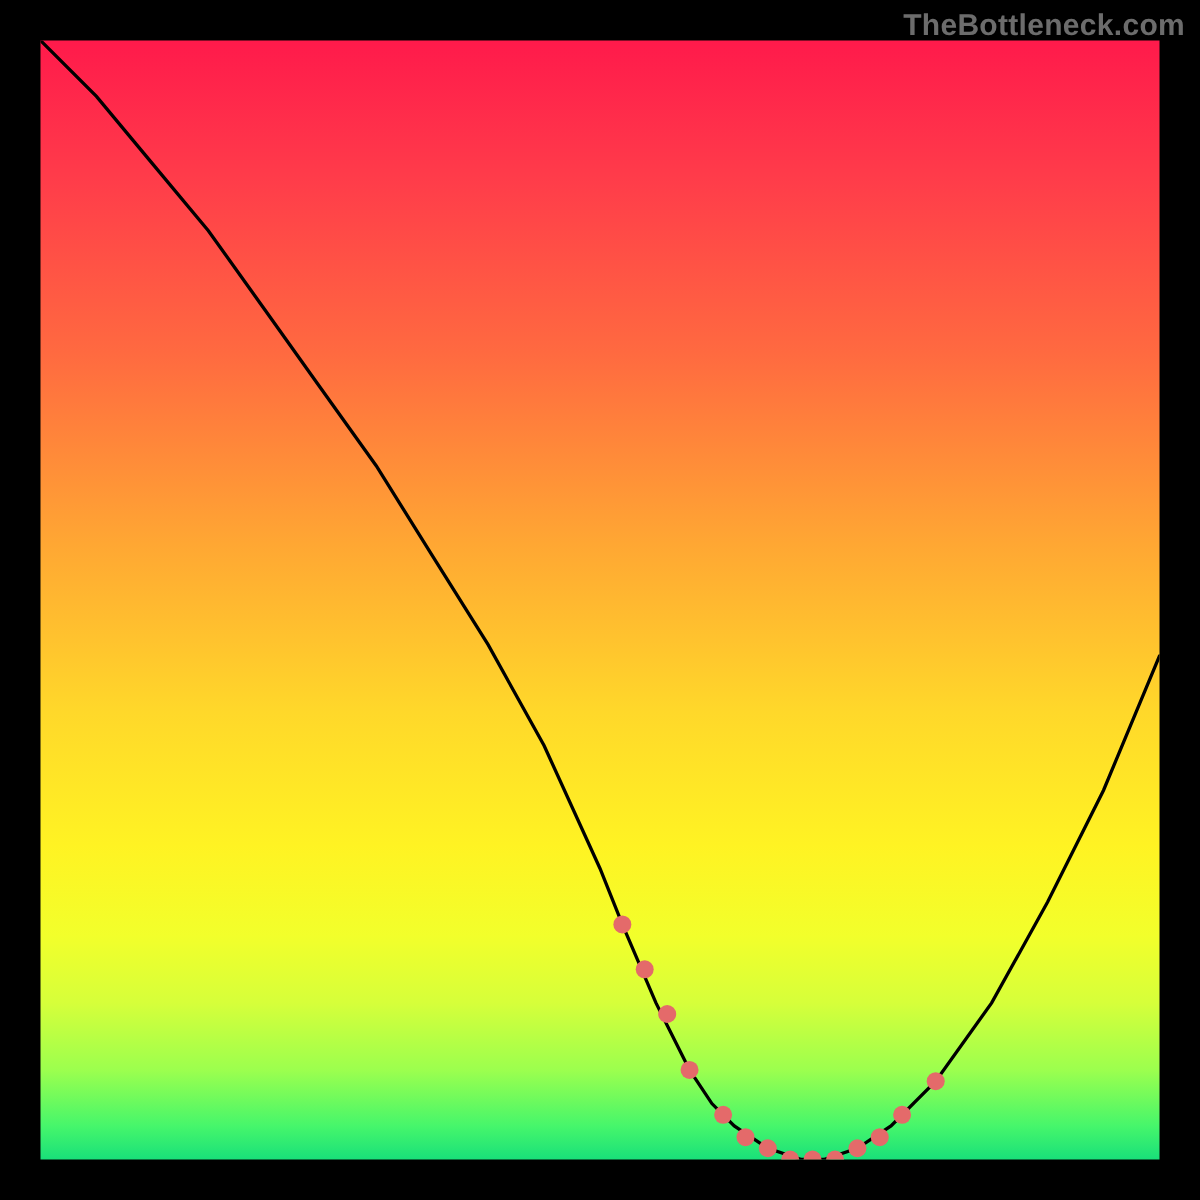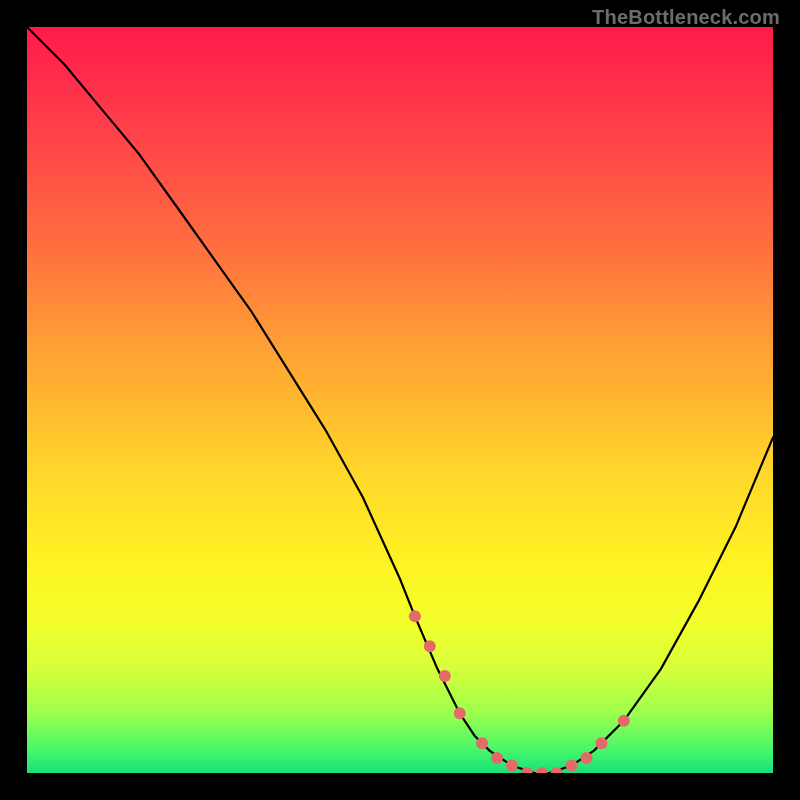--- a/index.html
+++ b/index.html
@@ -34,21 +34,21 @@
       #f2ff2b 80%,
       #d6ff3a 86%,
       #9cff4e 92%,
       #46f66b 97%,
       #19e07a 100%
     );
   }
   .watermark {
     position: absolute;
     top: 6px;
-    right: 20px;
+    right: 10px;
     font-size: 20px;
     font-weight: 600;
     color: #6c6c6c;
     letter-spacing: 0.2px;
     user-select: none;
   }
   svg.curve {
     position: absolute;
     left: 0;
     top: 0;

